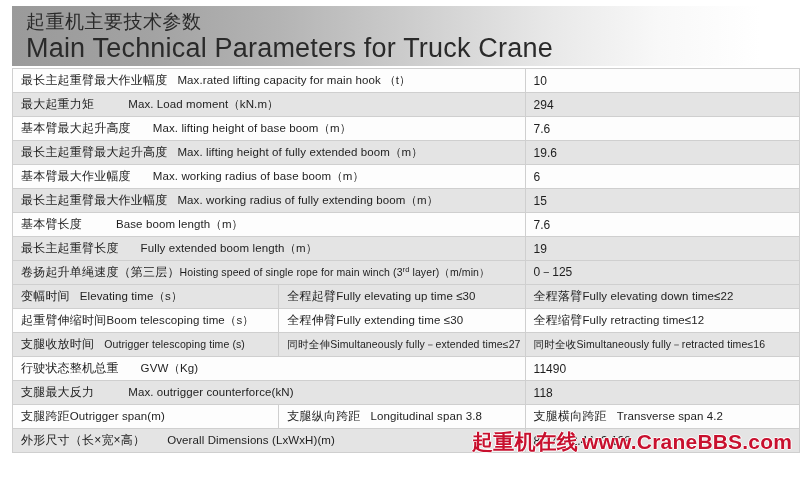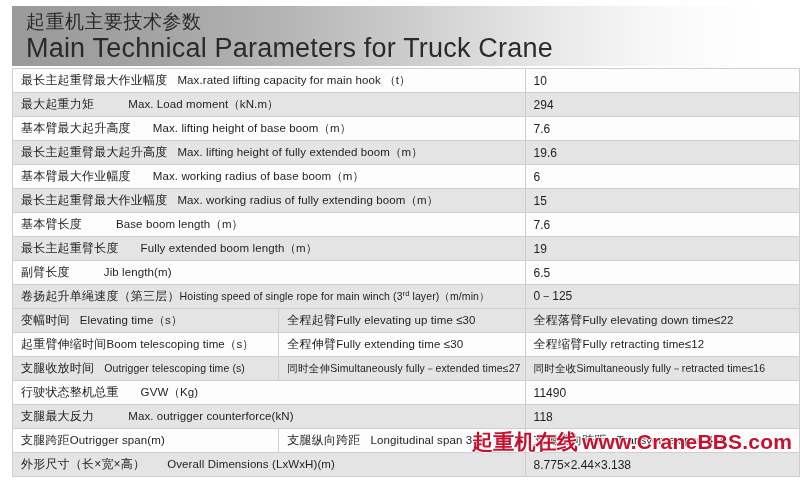--- a/index.html
+++ b/index.html
@@ -154,24 +154,20 @@
         <td class="val"><span class="valtxt">15</span></td>
       </tr>
       <tr>
         <td class="lbl" colspan="2"><span class="cn">基本臂长度</span><span class="gap3"></span><span class="en">Base boom length（m）</span></td>
         <td class="val"><span class="valtxt">7.6</span></td>
       </tr>
       <tr class="alt">
         <td class="lbl" colspan="2"><span class="cn">最长主起重臂长度</span><span class="gap2"></span><span class="en">Fully extended boom length（m）</span></td>
         <td class="val"><span class="valtxt">19</span></td>
       </tr>
-      <tr>
-        <td class="lbl" colspan="2"><span class="cn">副臂长度</span><span class="gap3"></span><span class="en">Jib length(m)</span></td>
-        <td class="val"><span class="valtxt">6.5</span></td>
-      </tr>
       <tr class="alt">
         <td class="lbl" colspan="2"><span class="cn">卷扬起升单绳速度（第三层）</span><span class="en sm">Hoisting speed of single rope for main winch (3<sup>rd</sup> layer)（m/min）</span></td>
         <td class="val"><span class="valtxt">0－125</span></td>
       </tr>
 
       <tr class="alt">
         <td class="lbl"><span class="cn">变幅时间</span><span class="gap"></span><span class="en">Elevating time（s）</span></td>
         <td><span class="cn">全程起臂</span><span class="en">Fully elevating up time ≤30</span></td>
         <td><span class="cn">全程落臂</span><span class="en">Fully elevating down time≤22</span></td>
       </tr>

